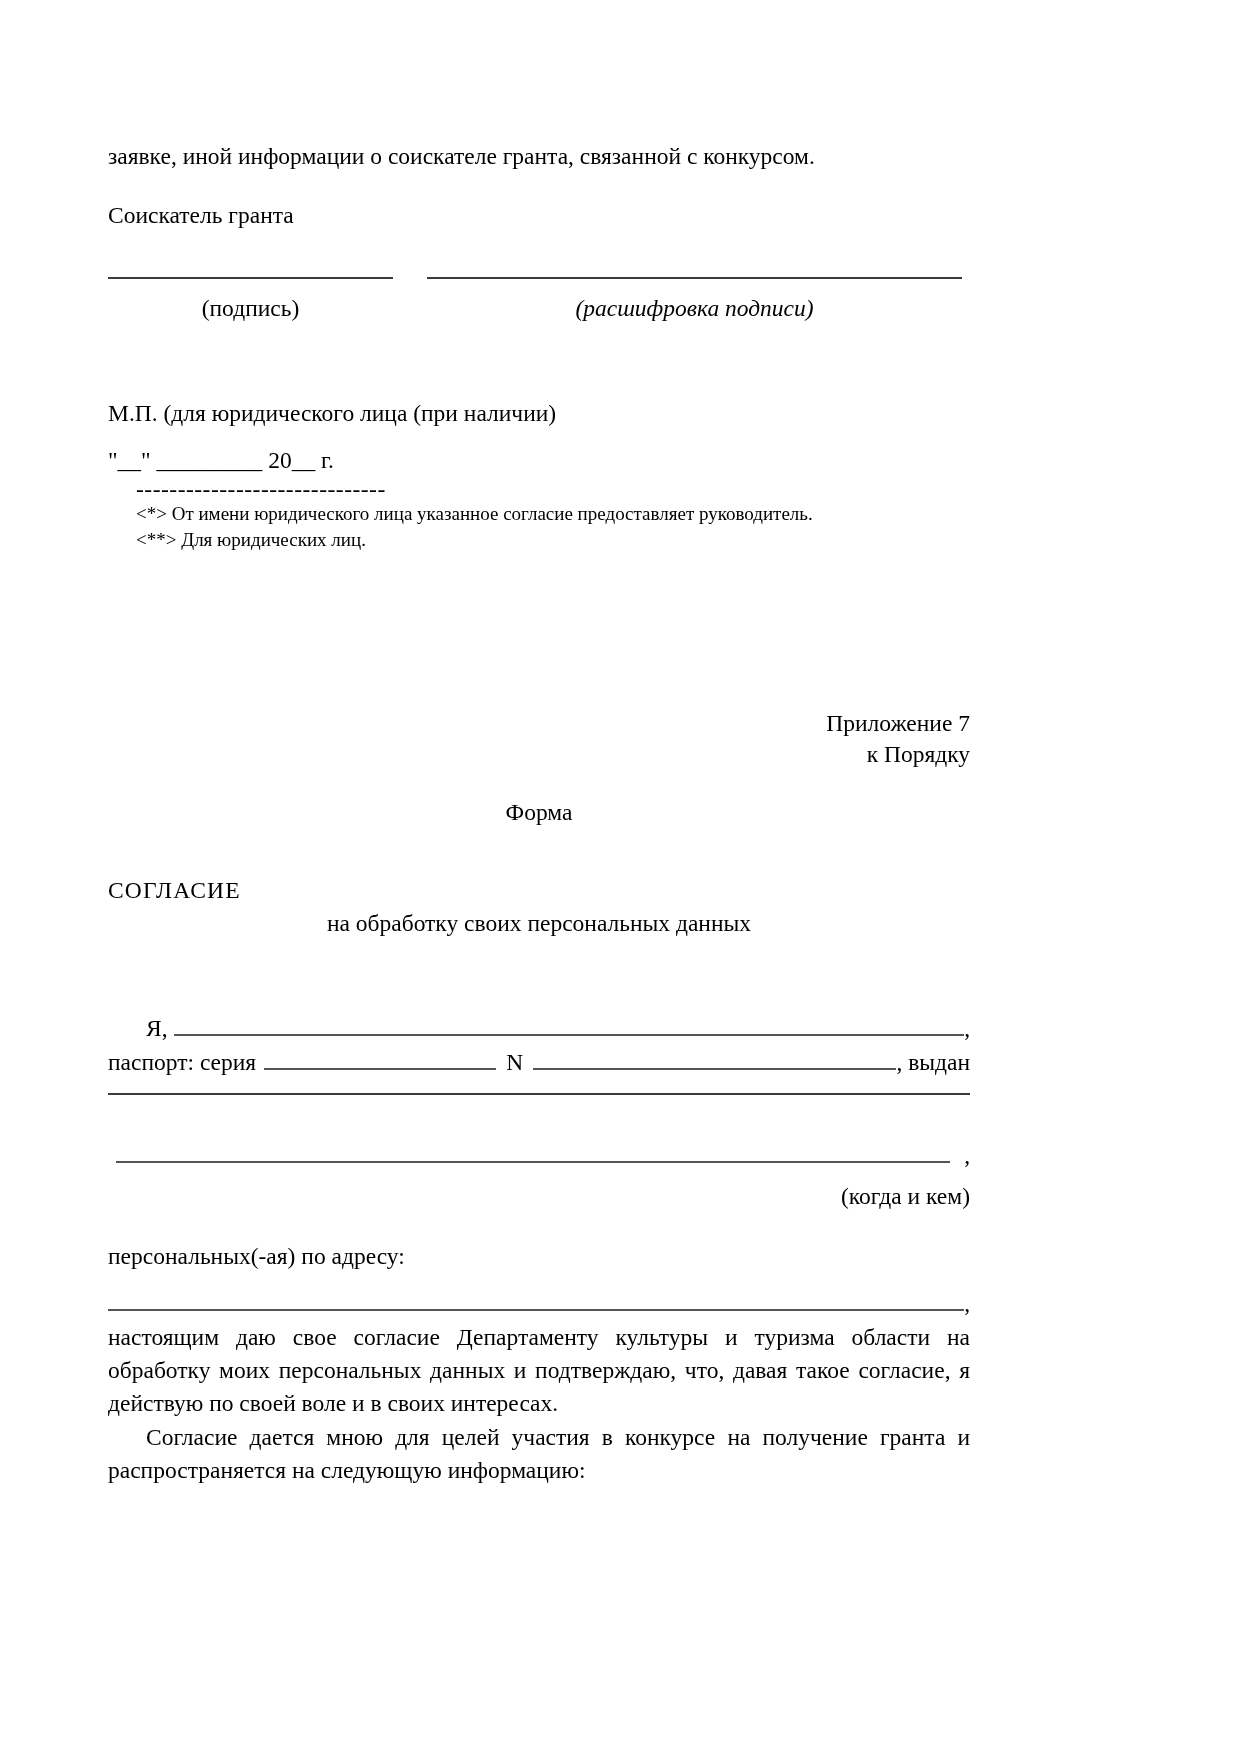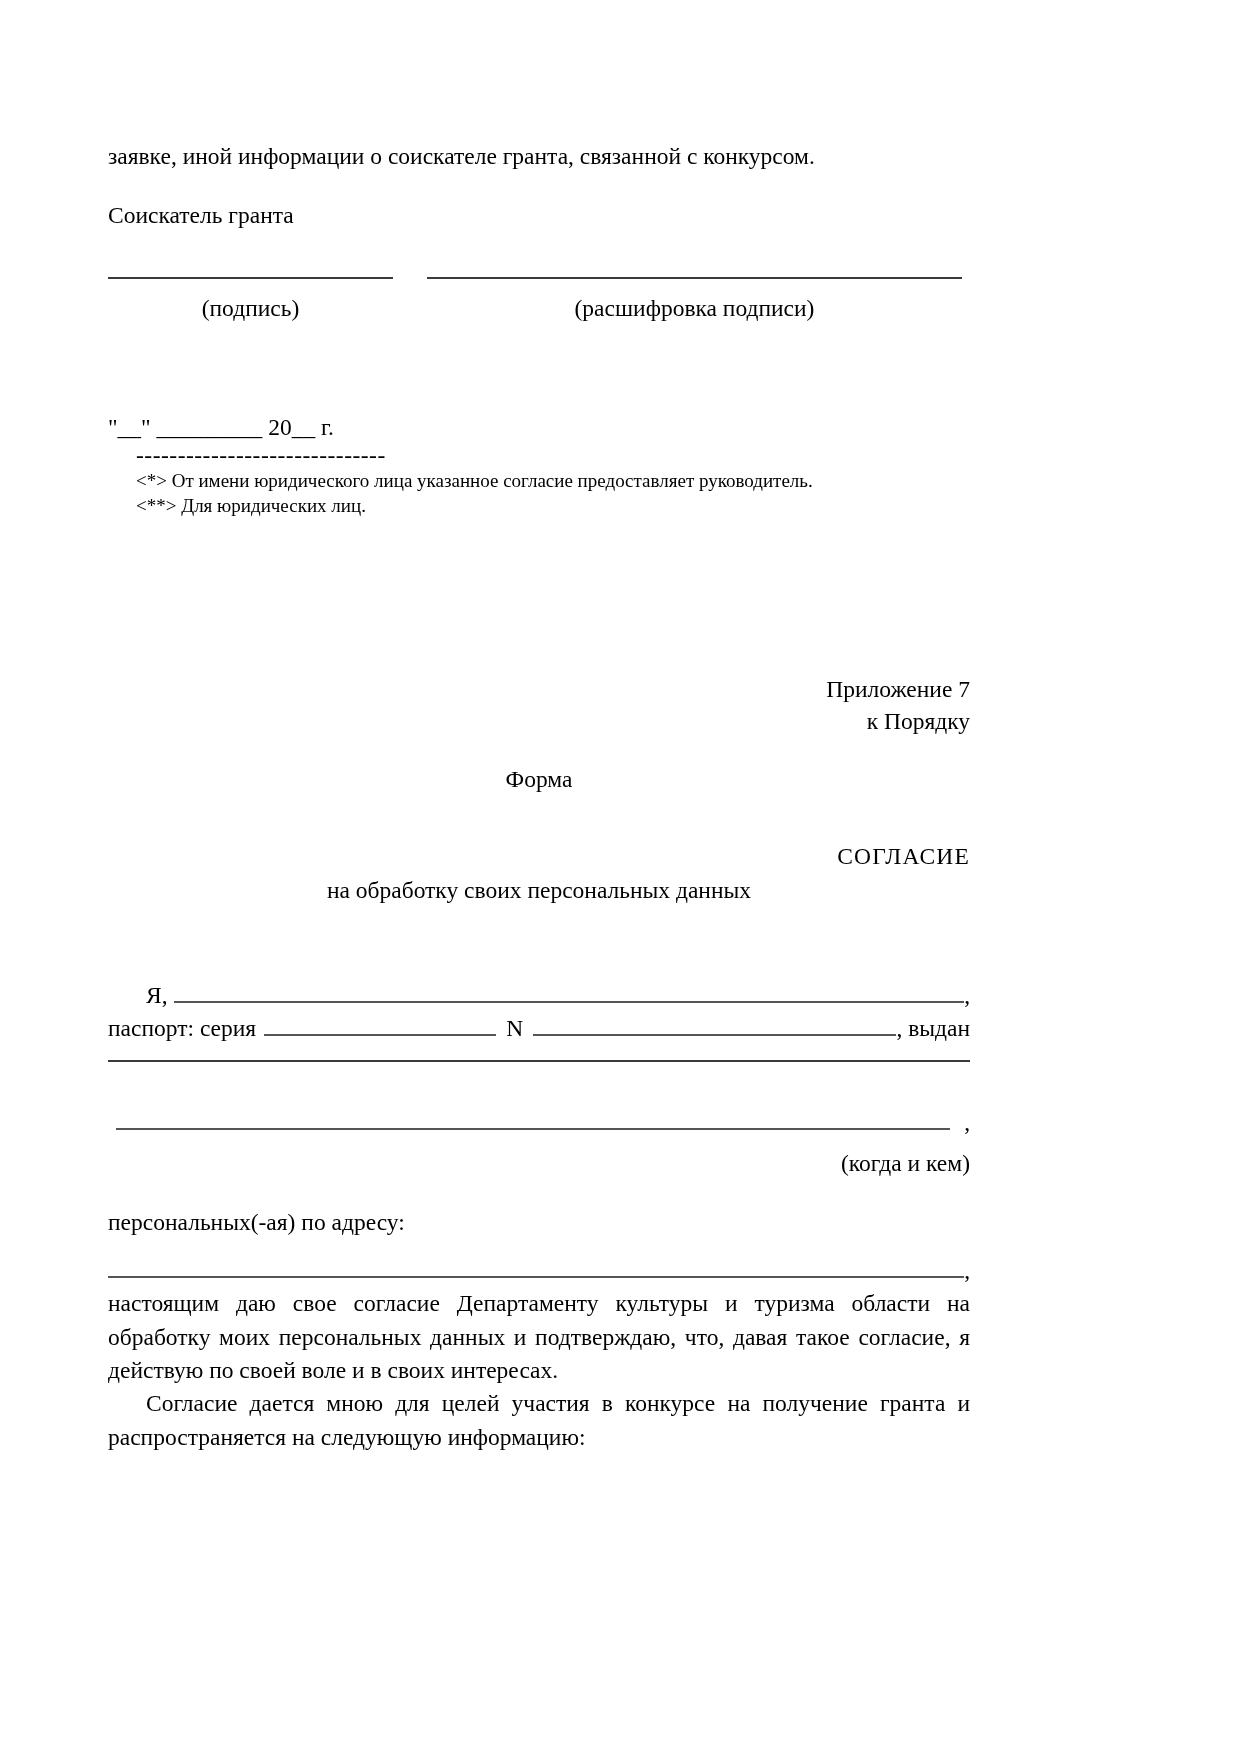--- a/index.html
+++ b/index.html
@@ -39,21 +39,21 @@
   .spacer-md    { height: 44px; }
   .spacer-lg    { height: 72px; }
   .spacer-xl    { height: 112px; }
 
   
   .sig-row {
     display: flex;
     gap: 34px;
   }
   .sig-col-sign   { width: 285px; }
-  .sig-col-name   { width: 535px; }
+  .sig-col-name   { width: 535px; font-style: italic; }
   .sig-rule {
     border-bottom: 2px solid #3a3a3a;
     height: 0;
   }
   .sig-caption {
     text-align: center;
     font-size: 23.5px;
     padding-top: 13px;
   }
 
@@ -75,21 +75,21 @@
   }
 
   
   .appendix {
     text-align: right;
     line-height: 1.33;
   }
 
   
   .title-main {
-    text-align: right;
+    text-align: left;
     letter-spacing: 1.2px;
   }
   .title-sub {
     text-align: center;
   }
 
   
   .fill {
     display: inline-block;
     border-bottom: 2px solid #555555;
@@ -141,20 +141,21 @@
         <div class="sig-caption">(подпись)</div>
       </div>
       <div class="sig-col-name">
         <div class="sig-rule"></div>
         <div class="sig-caption">(расшифровка подписи)</div>
       </div>
     </div>
 
     <div class="spacer-lg"></div>
 
+    <p class="p">М.П. (для юридического лица (при наличии)</p>
 
     <div class="spacer-xs"></div>
 
     <p class="p">"__" _________ 20__ г.</p>
 
     <div class="dash-rule">------------------------------</div>
 
     <div class="footnote">&lt;*&gt; От имени юридического лица указанное согласие предоставляет руководитель.</div>
     <div class="footnote">&lt;**&gt; Для юридических лиц.</div>
 

